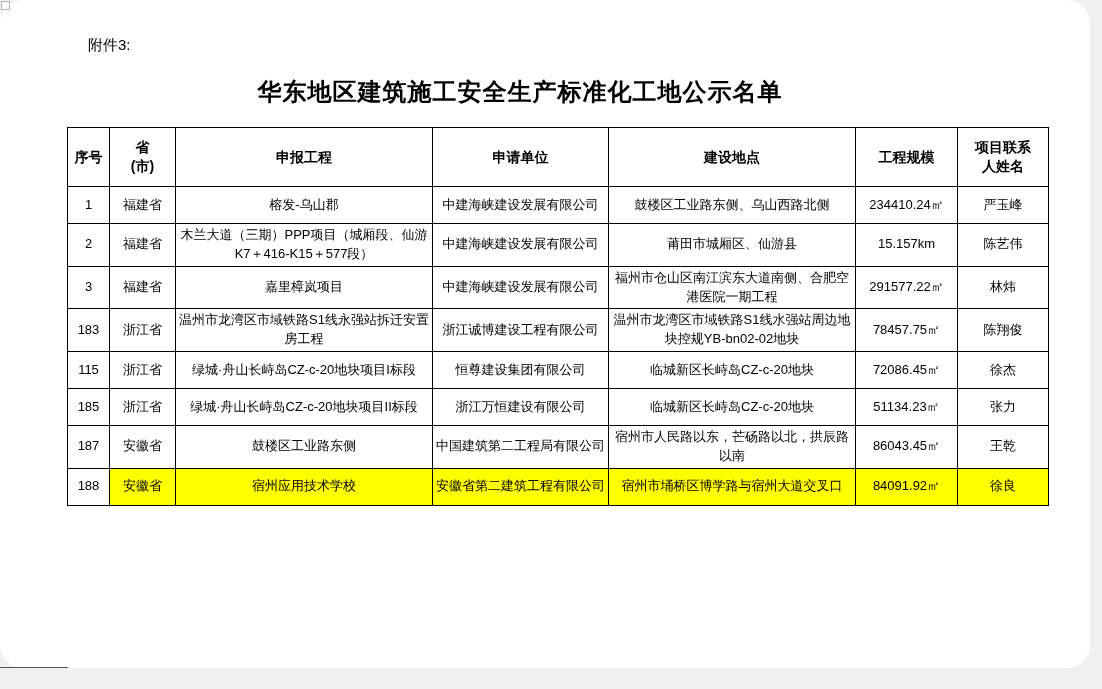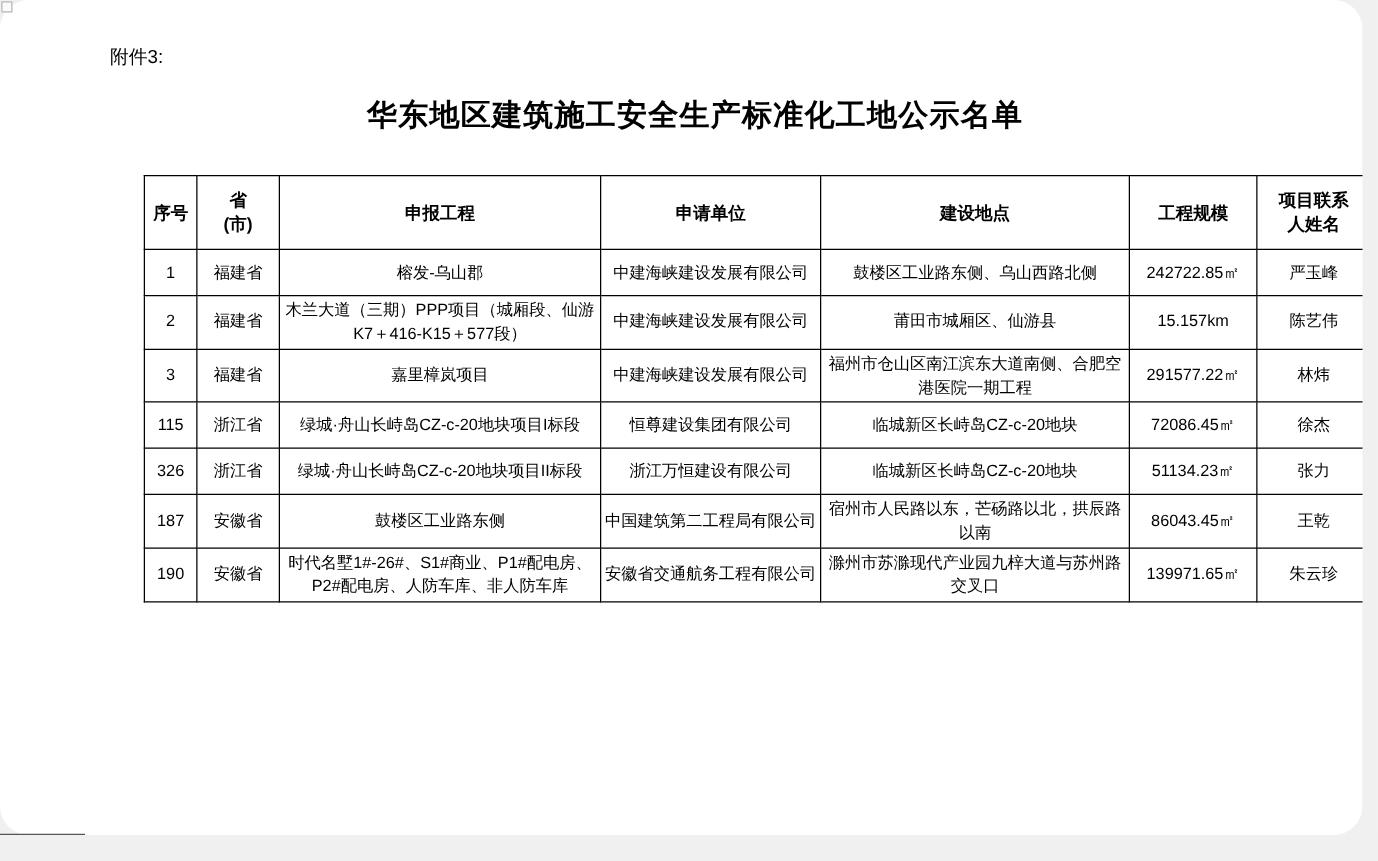--- a/index.html
+++ b/index.html
@@ -37,29 +37,27 @@
   }
   .doc-title {
     position: absolute;
     left: 0; top: 76px;
     width: 1040px;
     text-align: center;
     font-size: 24px;
     font-weight: bold;
     letter-spacing: 1px;
     color: #000000;
-    margin-left: 36px;
   }
   table.worksites {
     position: absolute;
-    left: 67px; top: 140px;
+    left: 67px; top: 127px;
     width: 981px;
     border-collapse: collapse;
     table-layout: fixed;
-    margin-left: 48px;
   }
   table.worksites th, table.worksites td {
     border: 1px solid #000000;
     text-align: center;
     vertical-align: middle;
     padding: 2px 3px;
     color: #000000;
     background: #ffffff;
   }
   table.worksites th {
@@ -126,21 +124,21 @@
 人姓名</th>
         </tr>
     </thead>
     <tbody>
         <tr>
           <td>1</td>
           <td>福建省</td>
           <td>榕发-乌山郡</td>
           <td>中建海峡建设发展有限公司</td>
           <td>鼓楼区工业路东侧、乌山西路北侧</td>
-          <td>242722.85㎡</td>
+          <td>234410.24㎡</td>
           <td>严玉峰</td>
         </tr>
         <tr>
           <td>2</td>
           <td>福建省</td>
           <td>木兰大道（三期）PPP项目（城厢段、仙游K7＋416-K15＋577段）</td>
           <td>中建海峡建设发展有限公司</td>
           <td>莆田市城厢区、仙游县</td>
           <td>15.157km</td>
           <td>陈艺伟</td>
@@ -148,54 +146,63 @@
         <tr>
           <td>3</td>
           <td>福建省</td>
           <td>嘉里樟岚项目</td>
           <td>中建海峡建设发展有限公司</td>
           <td>福州市仓山区南江滨东大道南侧、合肥空港医院一期工程</td>
           <td>291577.22㎡</td>
           <td>林炜</td>
         </tr>
         <tr>
+          <td>183</td>
+          <td>浙江省</td>
+          <td>温州市龙湾区市域铁路S1线永强站拆迁安置房工程</td>
+          <td>浙江诚博建设工程有限公司</td>
+          <td>温州市龙湾区市域铁路S1线水强站周边地块控规YB-bn02-02地块</td>
+          <td>78457.75㎡</td>
+          <td>陈翔俊</td>
+        </tr>
+        <tr>
           <td>115</td>
           <td>浙江省</td>
           <td>绿城·舟山长峙岛CZ-c-20地块项目I标段</td>
           <td>恒尊建设集团有限公司</td>
           <td>临城新区长峙岛CZ-c-20地块</td>
           <td>72086.45㎡</td>
           <td>徐杰</td>
         </tr>
         <tr>
-          <td>326</td>
+          <td>185</td>
           <td>浙江省</td>
           <td>绿城·舟山长峙岛CZ-c-20地块项目II标段</td>
           <td>浙江万恒建设有限公司</td>
           <td>临城新区长峙岛CZ-c-20地块</td>
           <td>51134.23㎡</td>
           <td>张力</td>
         </tr>
         <tr>
           <td>187</td>
           <td>安徽省</td>
           <td>鼓楼区工业路东侧</td>
           <td>中国建筑第二工程局有限公司</td>
           <td>宿州市人民路以东，芒砀路以北，拱辰路以南</td>
           <td>86043.45㎡</td>
           <td>王乾</td>
         </tr>
         <tr>
-          <td>190</td>
-          <td>安徽省</td>
-          <td>时代名墅1#-26#、S1#商业、P1#配电房、P2#配电房、人防车库、非人防车库</td>
-          <td>安徽省交通航务工程有限公司</td>
-          <td>滁州市苏滁现代产业园九梓大道与苏州路交叉口</td>
-          <td>139971.65㎡</td>
-          <td>朱云珍</td>
+          <td>188</td>
+          <td class="hl">安徽省</td>
+          <td class="hl">宿州应用技术学校</td>
+          <td class="hl">安徽省第二建筑工程有限公司</td>
+          <td class="hl">宿州市埇桥区博学路与宿州大道交叉口</td>
+          <td class="hl">84091.92㎡</td>
+          <td class="hl">徐良</td>
         </tr>
       </tbody>
   </table>
 
   <div class="page-edge-line"></div>
 </div>
 
 <div class="chrome-right"></div>
 <div class="chrome-bottom"></div>
 

